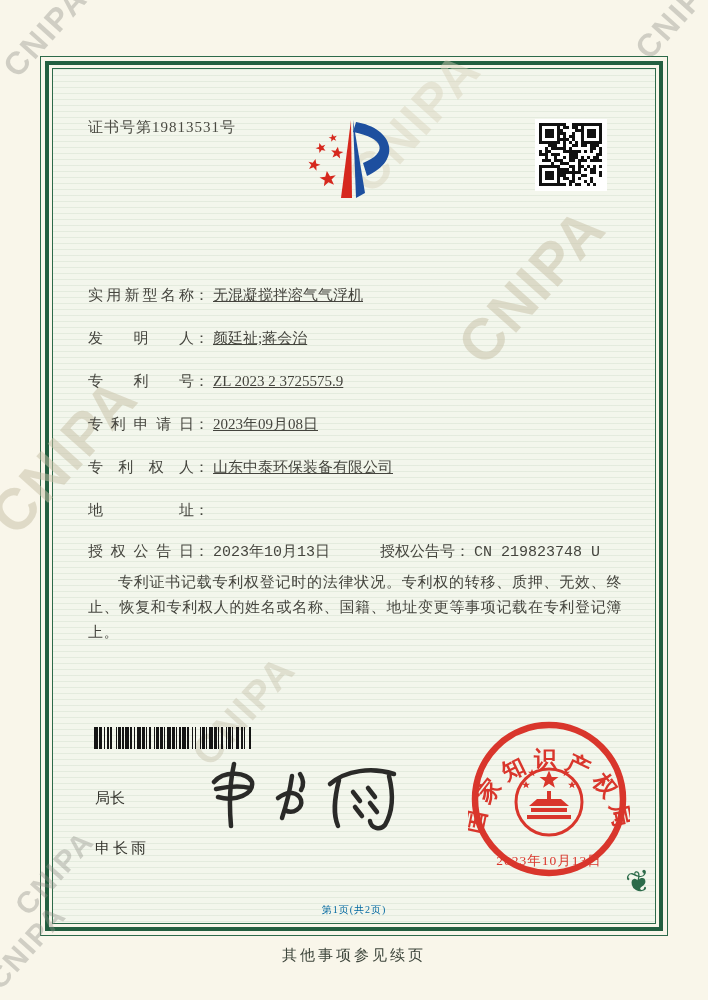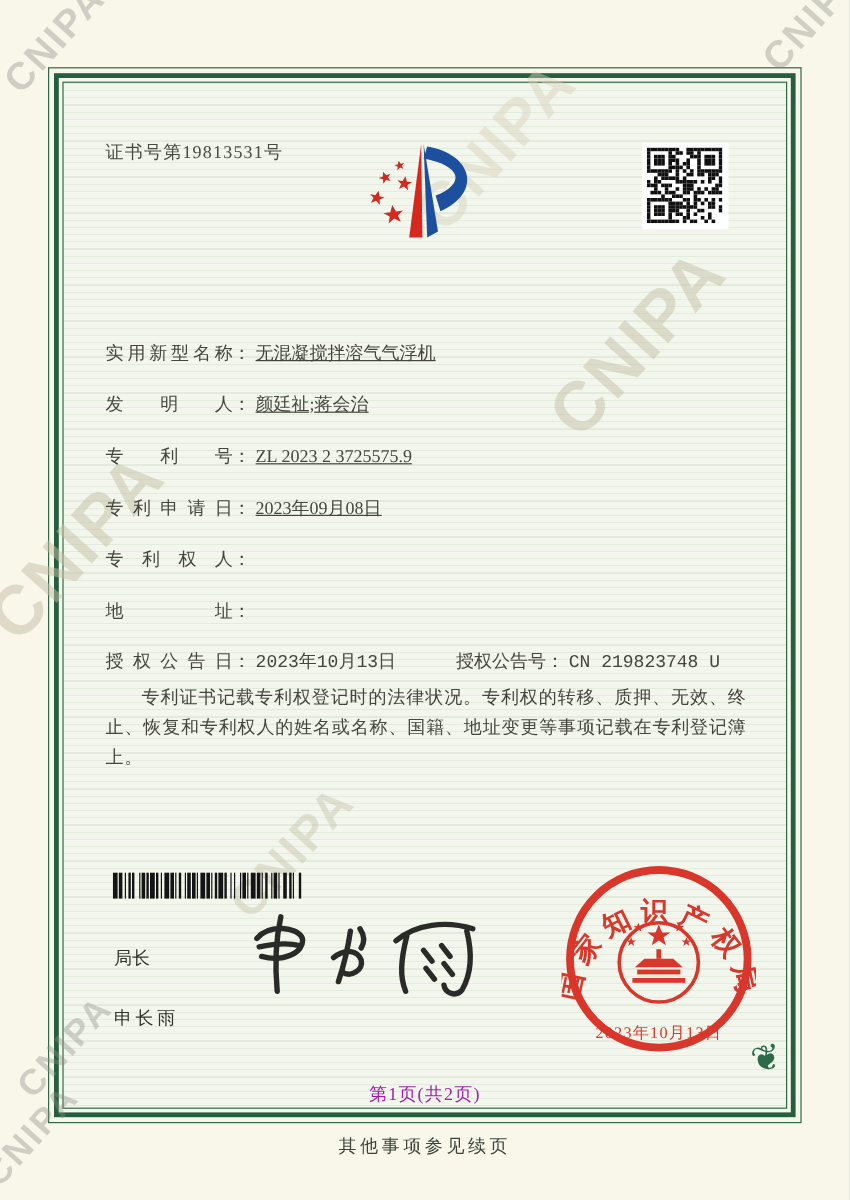--- a/index.html
+++ b/index.html
@@ -62,21 +62,21 @@
   .barcode i{display:block;height:100%;flex:none;}
   .barcode i.bar{background:#141414;}
 
   
   .signer-title{left:95px;top:789px;font-size:15px;color:#33332c;}
   .signer-name{left:95px;top:819px;font-size:15px;letter-spacing:3px;color:#33332c;margin-top:20px;}
   .signature{left:196px;top:752px;width:212px;height:82px;}
   .seal{left:468px;top:718px;width:162px;height:162px;opacity:.93;}
 
   
-  .page-note{left:0;right:0;top:903px;text-align:center;font-size:15px;color:#a21caf;letter-spacing:1px;}
+  .page-note{left:0;right:0;top:903px;text-align:center;font-size:10px;color:#0369a1;letter-spacing:1px;}
   .footer-note{left:0;right:0;top:946px;text-align:center;font-size:15px;color:#3c443a;letter-spacing:3px;}
   .ornament{left:626px;top:864px;font-size:30px;color:#2c6b4a;transform:rotate(-12deg);}
 </style>
 </head>
 <body>
 
 <div class="page">
 
   <span class="wm wm1">CNIPA</span>
   <span class="wm wm2">CNIPA</span>
@@ -375,20 +375,21 @@
         <span class="fvalue">ZL 2023 2 3725575.9</span>
     </div>
     <div class="field">
       <span class="flabel">专利申请日</span>
         <span class="fsep">：</span>
         <span class="fvalue">2023年09月08日</span>
     </div>
     <div class="field">
       <span class="flabel">专利权人</span>
         <span class="fsep">：</span>
+        <span class="fvalue">山东中泰环保装备有限公司</span>
     </div>
     <div class="field">
       <span class="flabel">地址</span>
         <span class="fsep">：</span>
     </div>
     <div class="grant-row">
       <span class="grant-pair first">
         <span class="flabel">授权公告日</span>
           <span class="fsep">：</span>
           <span>2023年10月13日</span>

